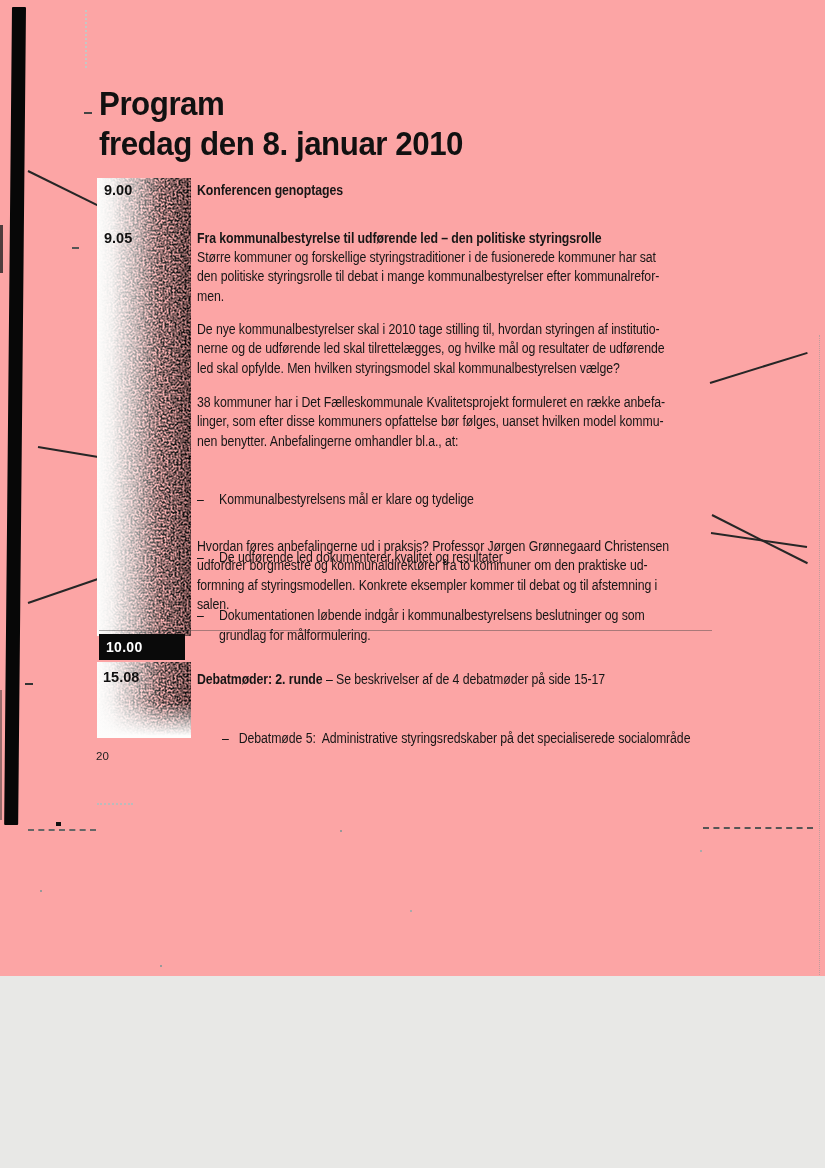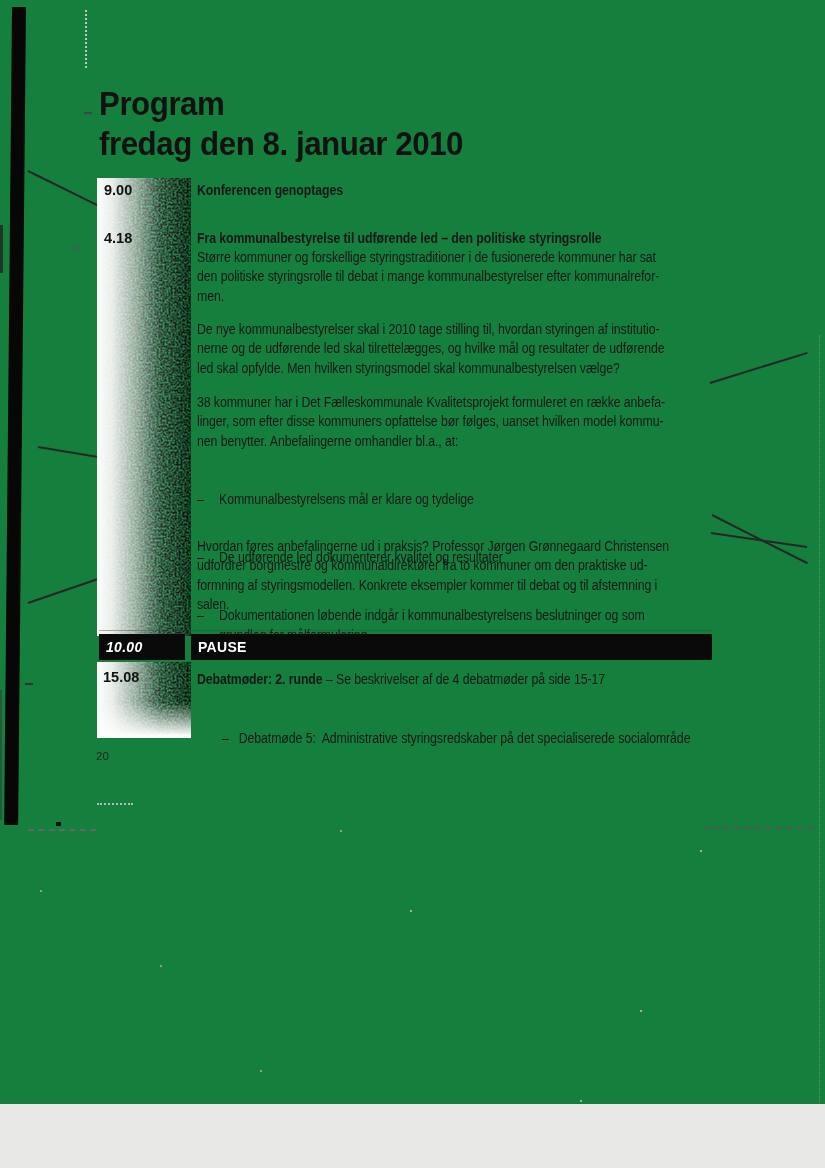--- a/index.html
+++ b/index.html
@@ -1,18 +1,18 @@
 <!DOCTYPE html>
 <html><head>
 <meta charset="utf-8">
 <style>
   html,body{margin:0;padding:0;background:#e8e8e6;}
   .sheet{
-    position:relative;width:825px;height:1104px;margin:0 auto;
-    background:#15803d;overflow:hidden;
+    position:relative;width:825px;height:976px;margin:0 auto;
+    background:#fca5a5;overflow:hidden;
     font-family:"Liberation Sans",sans-serif;color:#141414;
   }
   .abs{position:absolute;}
   
   .doc-title{
     left:99px;top:60px;font-size:34px;line-height:40px;font-weight:700;
     letter-spacing:-0.5px;white-space:pre-line;color:#111;
     transform:scaleX(0.92);transform-origin:0 0;
   }
   
@@ -45,21 +45,21 @@
   .p3{top:393px;}
   .bullets{top:451px;}
   .p4{top:537px;}
   .brow{display:flex;}
   .bmark{flex:0 0 25px;}
   .h1015{top:670px;}
   .b1015{top:690px;left:222px;}
   .b1015 .bmark{flex:0 0 19px;}
   
   .pause-cell{background:#0a0a0a;height:26px;top:634px;}
-  .pause-time{left:99px;width:86px;font-style:italic;}
+  .pause-time{left:99px;width:86px;}
   .pause-main{left:191px;width:521px;}
   .pause-cell span{
     display:block;padding-left:7px;color:#fff;font-weight:700;font-size:14px;
     line-height:26px;letter-spacing:.3px;}
   .pause-topline{left:99px;top:630px;width:613px;height:1px;background:#444;opacity:.45;}
   
   .pagenum{left:96px;top:750px;font-size:11.5px;color:#222;}
   
   .a-spine{left:12px;top:7px;width:14px;height:818px;background:#070707;
     transform:rotate(0.55deg);transform-origin:50% 0;border-radius:1px;}
@@ -131,21 +131,21 @@
   </div>
   <div class="abs strip strip2">
     <svg preserveAspectRatio="none">
         <rect width="100%" height="100%" filter="url(#grainF)"></rect>
       </svg>
     <div class="veil"></div>
     <div class="veil-bottom"></div>
   </div>
 
   <div class="abs time tl900">9.00</div>
-  <div class="abs time tl905">4.18</div>
+  <div class="abs time tl905">9.05</div>
   <div class="abs time tl1015">15.08</div>
 
   <div class="abs txt bold t900">Konferencen genoptages</div>
 
   <div class="abs txt bold t905h">Fra kommunalbestyrelse til udførende led – den politiske styringsrolle</div>
   <div class="abs txt p1">Større kommuner og forskellige styringstraditioner i de fusionerede kommuner har sat
 den politiske styringsrolle til debat i mange kommunalbestyrelser efter kommunalrefor-
 men.</div>
   <div class="abs txt p2">De nye kommunalbestyrelser skal i 2010 tage stilling til, hvordan styringen af institutio-
 nerne og de udførende led skal tilrettelægges, og hvilke mål og resultater de udførende
@@ -172,23 +172,20 @@
 
   <div class="abs txt p4">Hvordan føres anbefalingerne ud i praksis? Professor Jørgen Grønnegaard Christensen
 udfordrer borgmestre og kommunaldirektører fra to kommuner om den praktiske ud-
 formning af styringsmodellen. Konkrete eksempler kommer til debat og til afstemning i
 salen.</div>
 
   <div class="abs pause-topline"></div>
   <div class="abs pause-cell pause-time">
     <span>10.00</span>
   </div>
-  <div class="abs pause-cell pause-main">
-    <span>PAUSE</span>
-  </div>
 
   <div class="abs txt h1015"><span class="bold">Debatmøder: 2. runde</span><span> – Se beskrivelser af de 4 debatmøder på side 15-17</span></div>
 
   <div class="abs txt b1015">
     <div class="brow">
       <span class="bmark">–</span>
       <span>Debatmøde 5:  Administrative styringsredskaber på det specialiserede socialområde</span>
     </div>
   </div>
 

